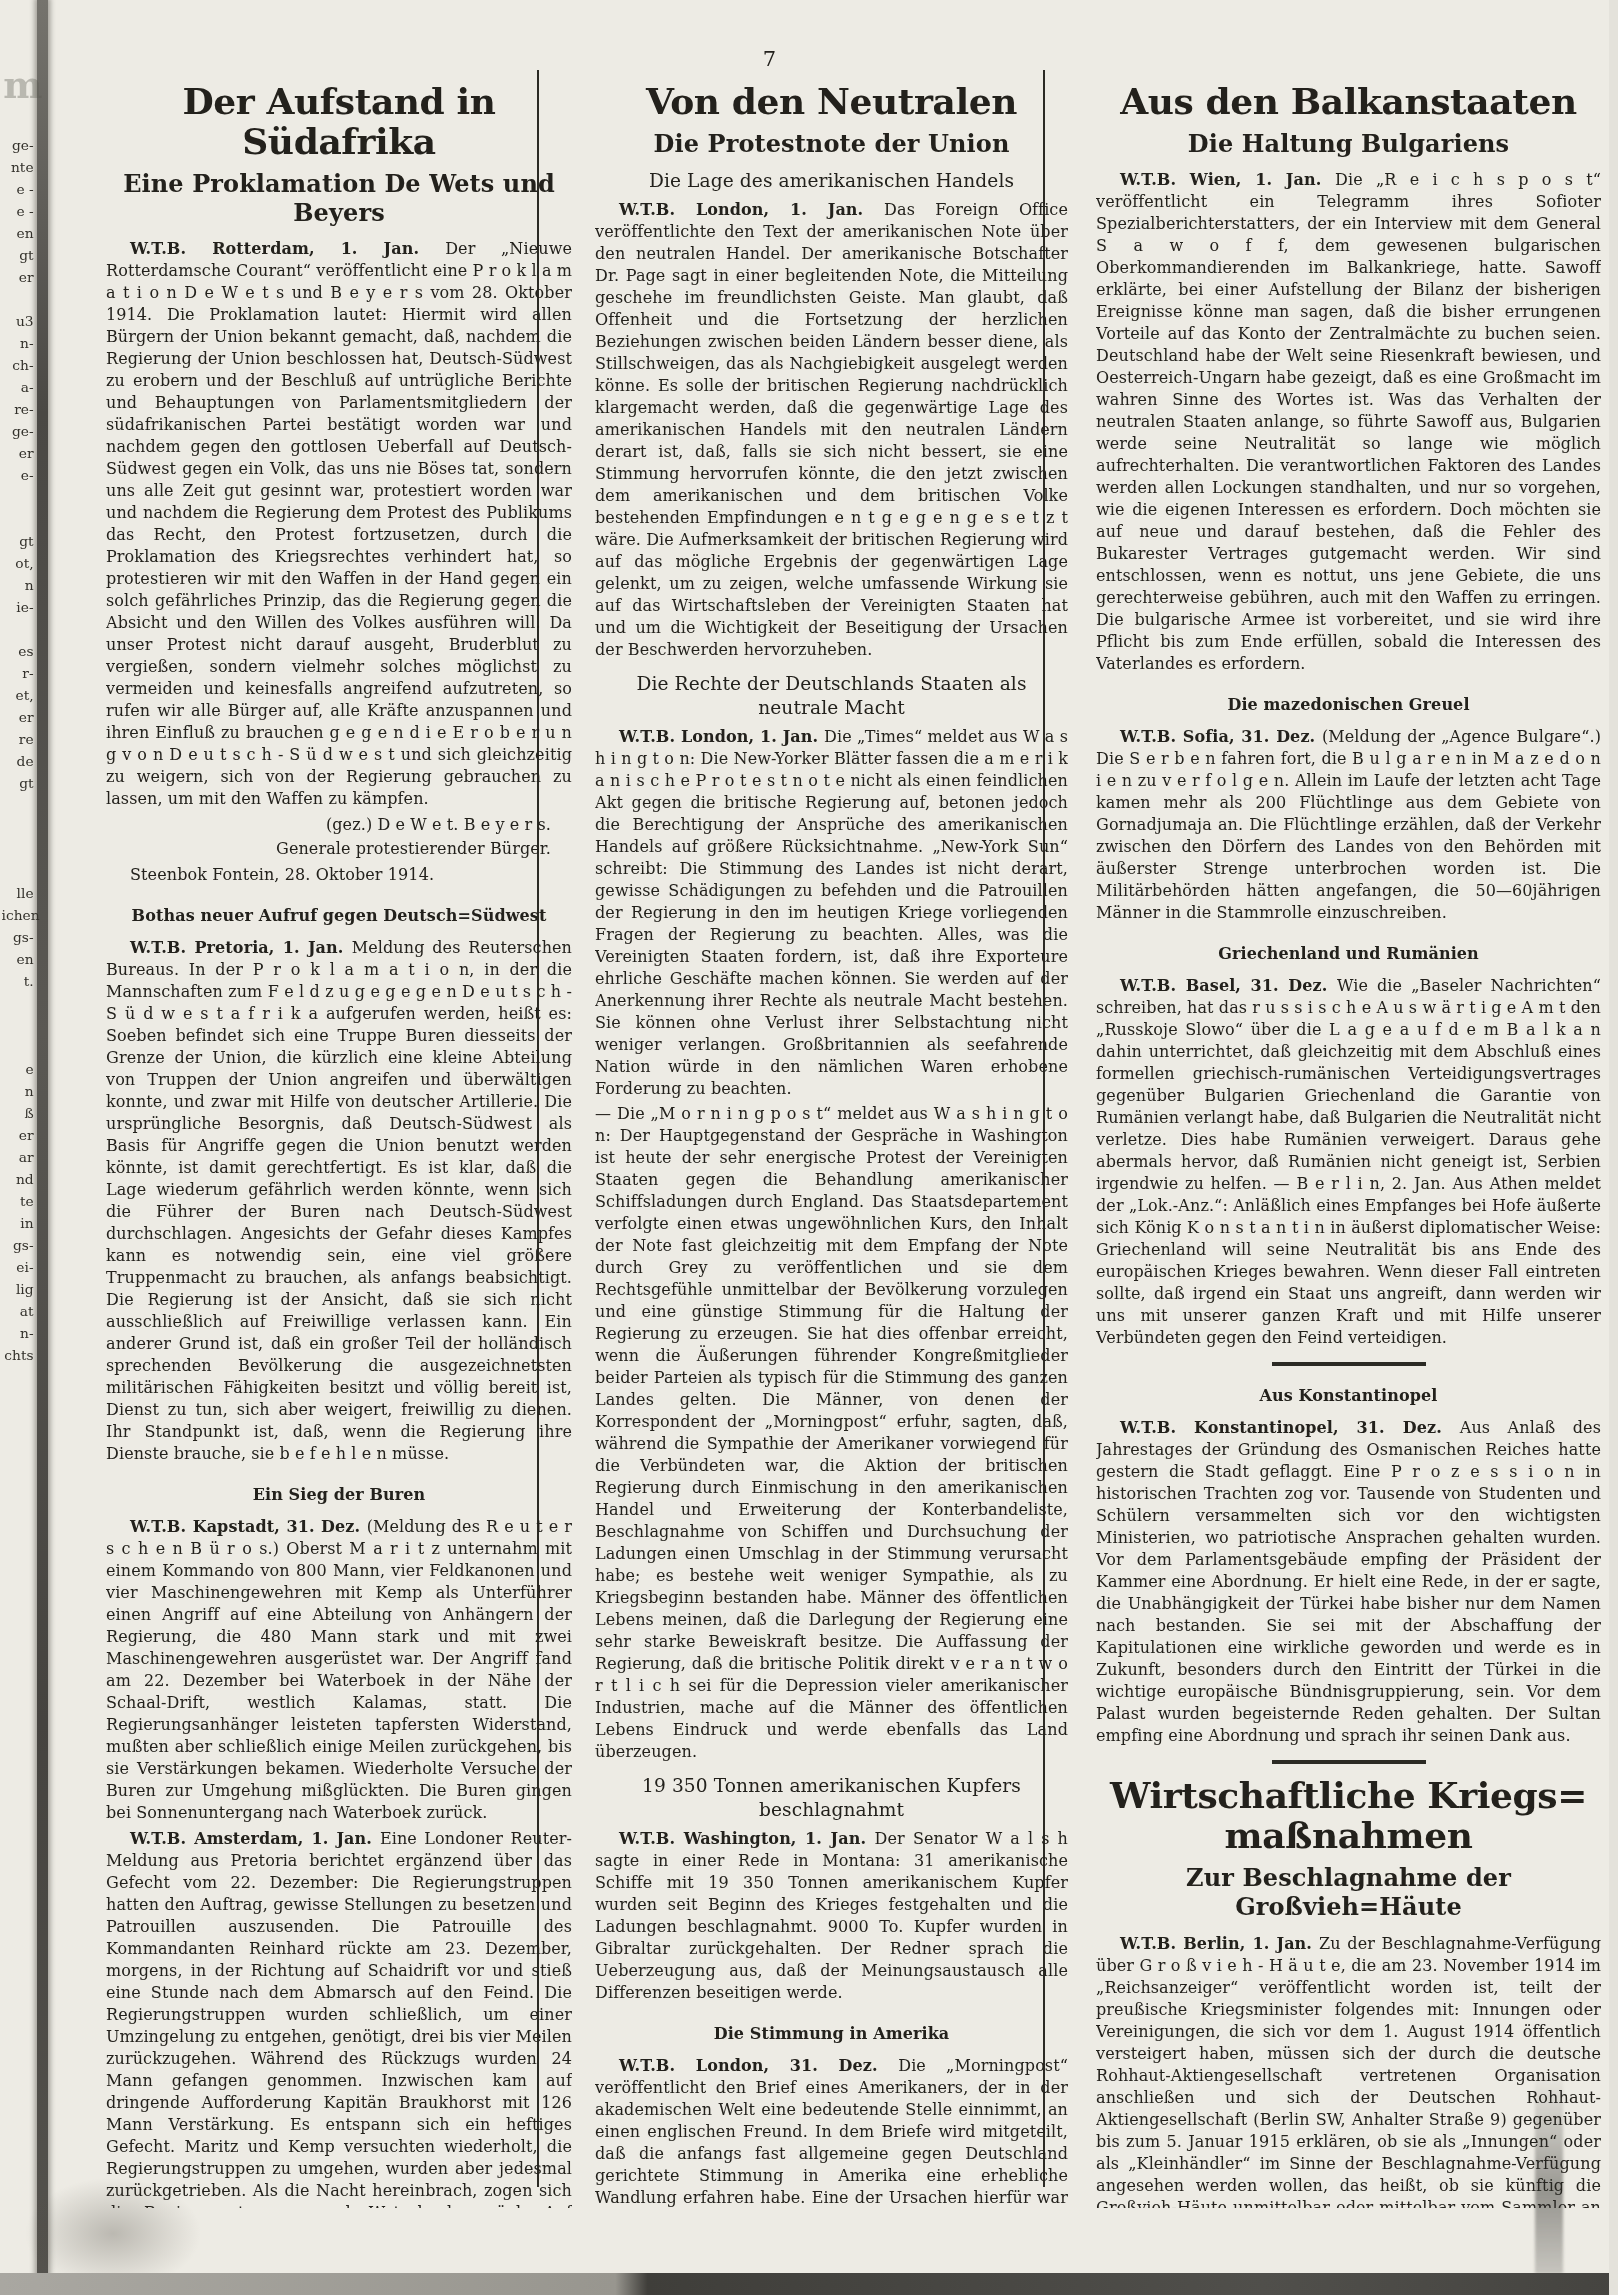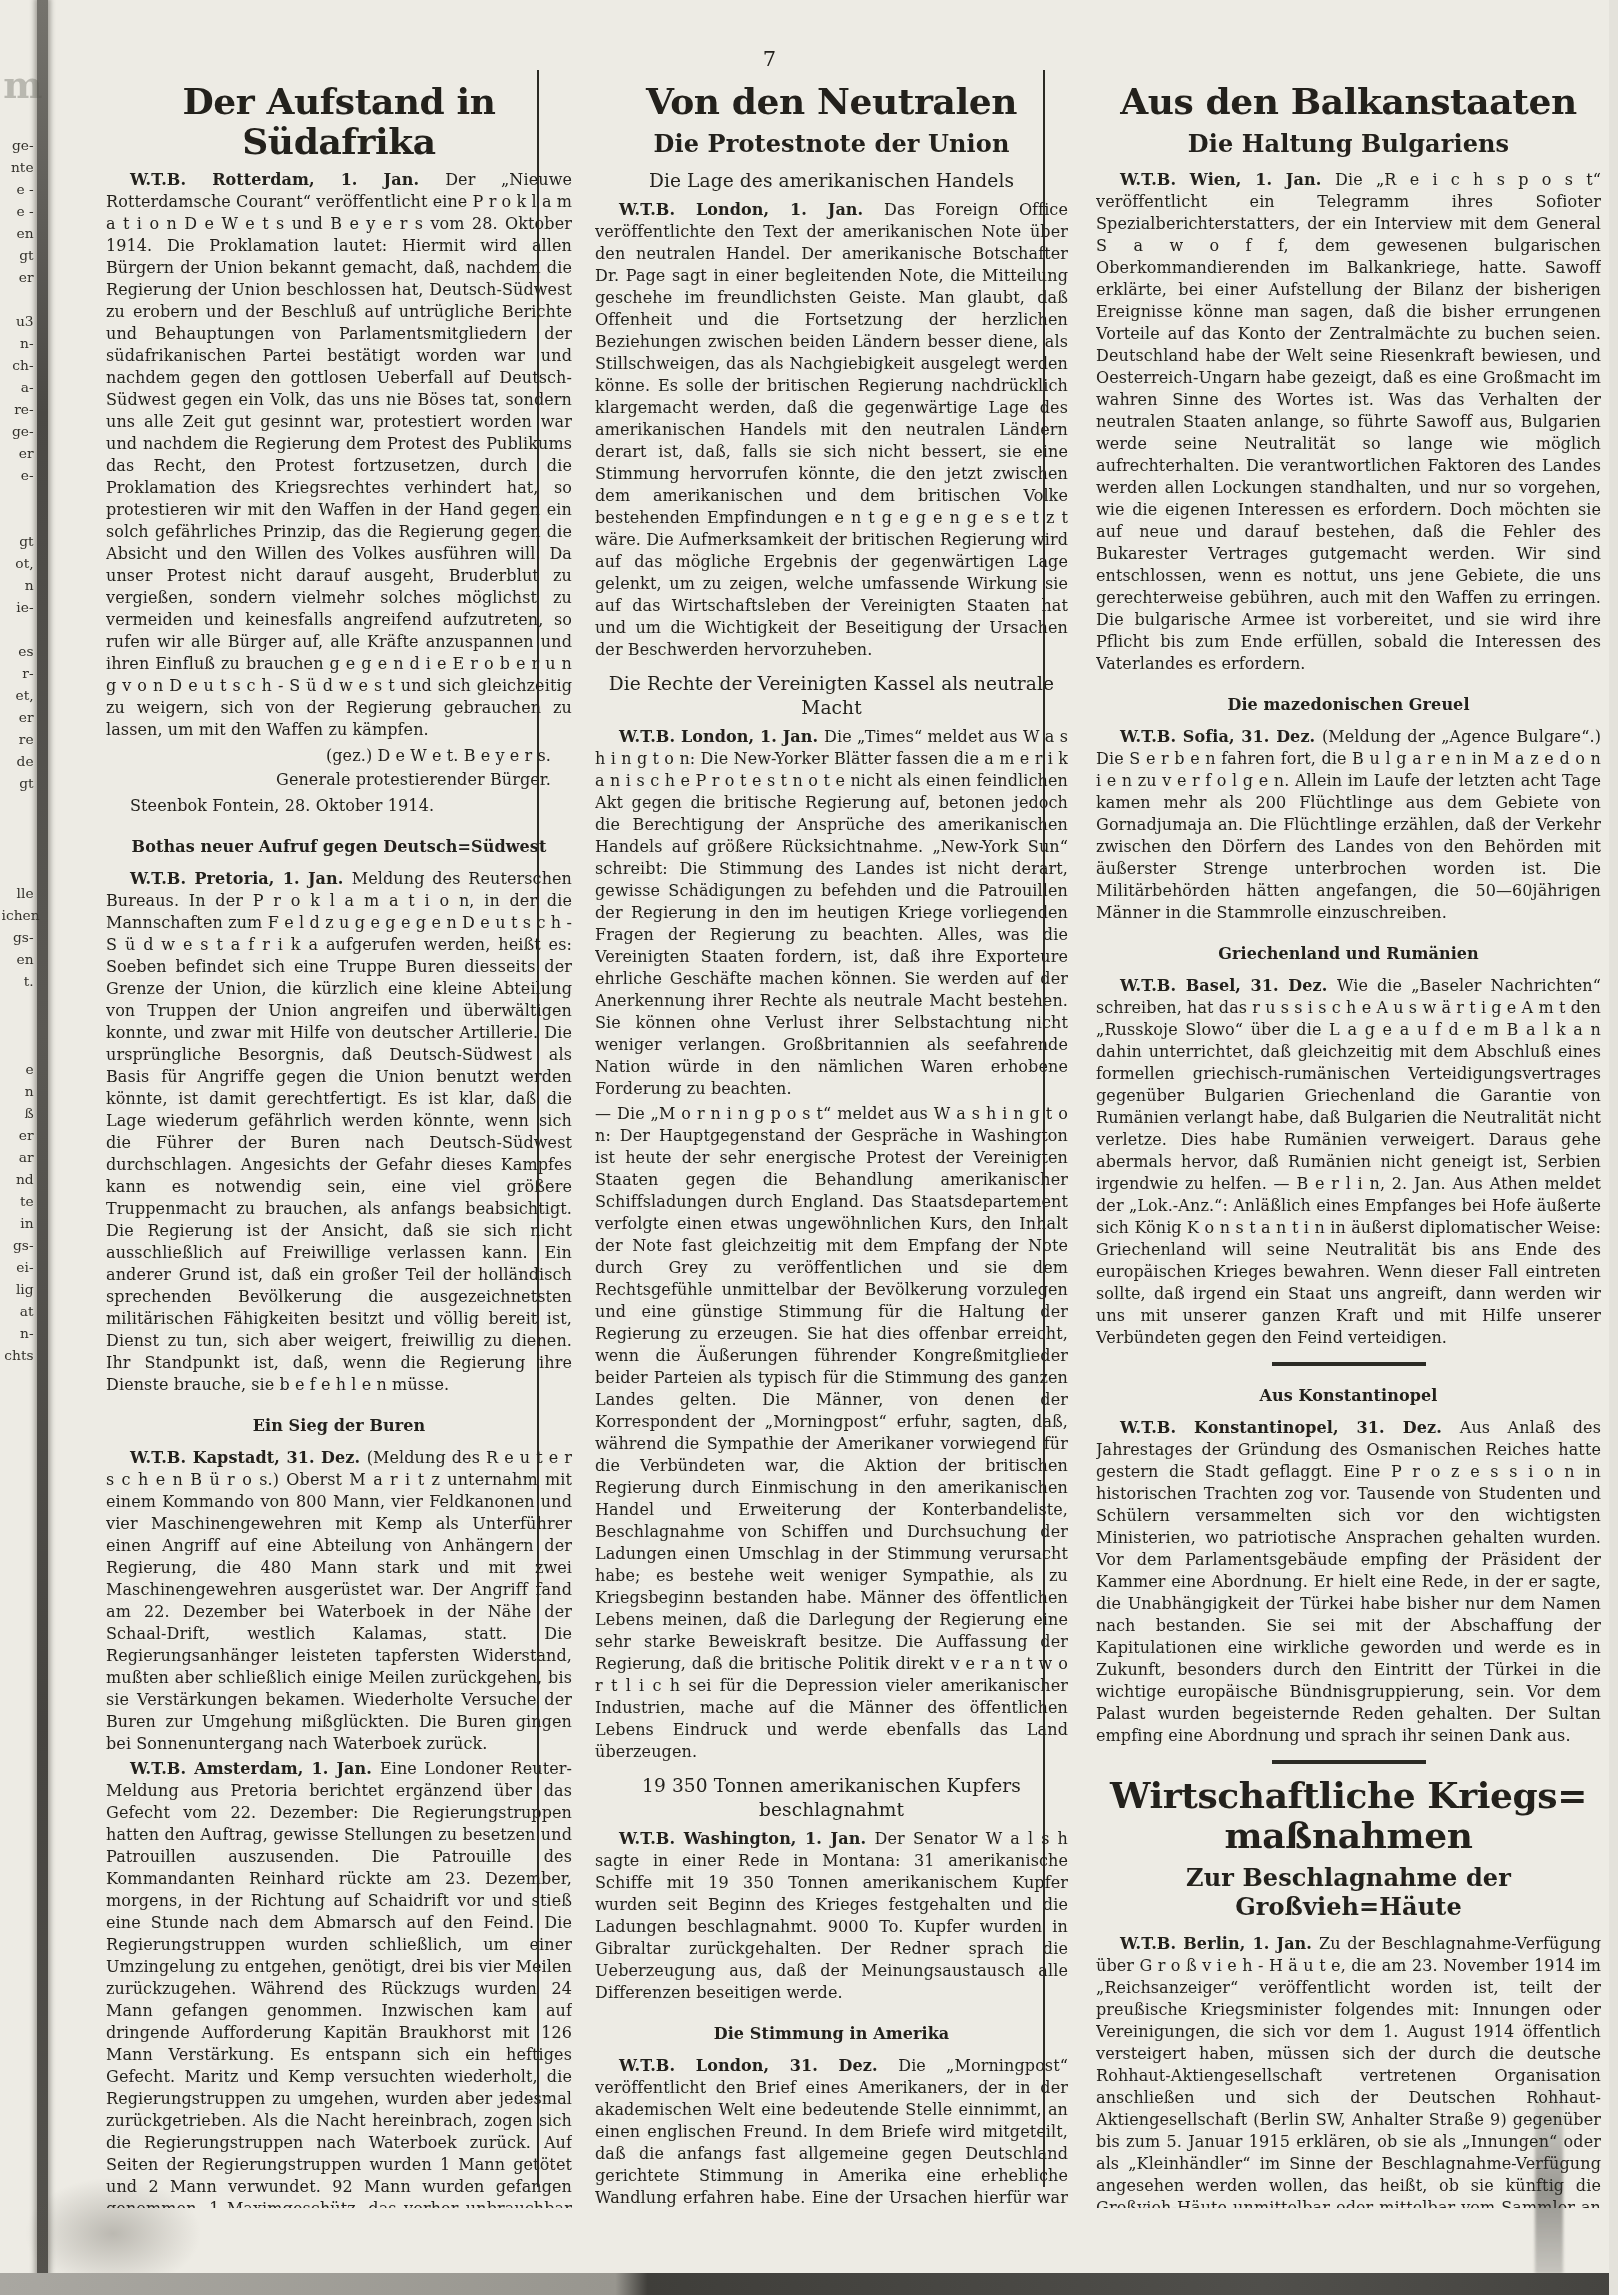--- a/index.html
+++ b/index.html
@@ -116,38 +116,39 @@
     <div>at</div>
     <div>n-</div>
     <div>chts</div>
   </div>
 <div class="pageno">7</div>
 <div class="vrule r1"></div>
 <div class="vrule r2"></div>
 
 <div class="col c1">
     <div class="headline">Der Aufstand in Südafrika</div>
+    <div class="subhead">Eine Proklamation De Wets und Beyers</div>
     <p class="para"><span class="lead">W.T.B. Rotterdam, 1. Jan. </span>Der „Nieuwe Rotterdamsche Courant“ veröffentlicht eine P r o k l a m a t i o n  D e  W e t s und  B e y e r s  vom 28. Oktober 1914. Die Proklamation lautet: Hiermit wird allen Bürgern der Union bekannt gemacht, daß, nachdem die Regierung der Union beschlossen hat, Deutsch-Südwest zu erobern und der Beschluß auf untrügliche Berichte und Behauptungen von Parlamentsmitgliedern der südafrikanischen Partei bestätigt worden war und nachdem gegen den gottlosen Ueberfall auf Deutsch-Südwest gegen ein Volk, das uns nie Böses tat, sondern uns alle Zeit gut gesinnt war, protestiert worden war und nachdem die Regierung dem Protest des Publikums das Recht, den Protest fortzusetzen, durch die Proklamation des Kriegsrechtes verhindert hat, so protestieren wir mit den Waffen in der Hand gegen ein solch gefährliches Prinzip, das die Regierung gegen die Absicht und den Willen des Volkes ausführen will. Da unser Protest nicht darauf ausgeht, Bruderblut zu vergießen, sondern vielmehr solches möglichst zu vermeiden und keinesfalls angreifend aufzutreten, so rufen wir alle Bürger auf, alle Kräfte anzuspannen und ihren Einfluß zu brauchen g e g e n  d i e  E r o b e r u n g  v o n  D e u t s c h - S ü d w e s t und sich gleichzeitig zu weigern, sich von der Regierung gebrauchen zu lassen, um mit den Waffen zu kämpfen.</p>
     <div class="sig">
       <div>(gez.) D e  W e t.   B e y e r s.</div>
       <div>Generale protestierender Bürger.</div>
     </div>
     <div class="dateline">Steenbok Fontein, 28. Oktober 1914.</div>
     <div class="sectionhead">Bothas neuer Aufruf gegen Deutsch=Südwest</div>
     <p class="para"><span class="lead">W.T.B. Pretoria, 1. Jan. </span>Meldung des Reuterschen Bureaus. In der P r o k l a m a t i o n, in der die Mannschaften zum F e l d z u g e  g e g e n  D e u t s c h - S ü d w e s t a f r i k a aufgerufen werden, heißt es: Soeben befindet sich eine Truppe Buren diesseits der Grenze der Union, die kürzlich eine kleine Abteilung von Truppen der Union angreifen und überwältigen konnte, und zwar mit Hilfe von deutscher Artillerie. Die ursprüngliche Besorgnis, daß Deutsch-Südwest als Basis für Angriffe gegen die Union benutzt werden könnte, ist damit gerechtfertigt. Es ist klar, daß die Lage wiederum gefährlich werden könnte, wenn sich die Führer der Buren nach Deutsch-Südwest durchschlagen. Angesichts der Gefahr dieses Kampfes kann es notwendig sein, eine viel größere Truppenmacht zu brauchen, als anfangs beabsichtigt. Die Regierung ist der Ansicht, daß sie sich nicht ausschließlich auf Freiwillige verlassen kann. Ein anderer Grund ist, daß ein großer Teil der holländisch sprechenden Bevölkerung die ausgezeichnetsten militärischen Fähigkeiten besitzt und völlig bereit ist, Dienst zu tun, sich aber weigert, freiwillig zu dienen. Ihr Standpunkt ist, daß, wenn die Regierung ihre Dienste brauche, sie b e f e h l e n  müsse.</p>
     <div class="sectionhead">Ein Sieg der Buren</div>
     <p class="para"><span class="lead">W.T.B. Kapstadt, 31. Dez. </span>(Meldung des R e u t e r s c h e n B ü r o s.) Oberst M a r i t z unternahm mit einem Kommando von 800 Mann, vier Feldkanonen und vier Maschinengewehren mit Kemp als Unterführer einen Angriff auf eine Abteilung von Anhängern der Regierung, die 480 Mann stark und mit zwei Maschinengewehren ausgerüstet war. Der Angriff fand am 22. Dezember bei Waterboek in der Nähe der Schaal-Drift, westlich Kalamas, statt. Die Regierungsanhänger leisteten tapfersten Widerstand, mußten aber schließlich einige Meilen zurückgehen, bis sie Verstärkungen bekamen. Wiederholte Versuche der Buren zur Umgehung mißglückten. Die Buren gingen bei Sonnenuntergang nach Waterboek zurück.</p>
     <p class="para"><span class="lead">W.T.B. Amsterdam, 1. Jan. </span>Eine Londoner Reuter-Meldung aus Pretoria berichtet ergänzend über das Gefecht vom 22. Dezember: Die Regierungstruppen hatten den Auftrag, gewisse Stellungen zu besetzen und Patrouillen auszusenden. Die Patrouille des Kommandanten Reinhard rückte am 23. Dezember, morgens, in der Richtung auf Schaidrift vor und stieß eine Stunde nach dem Abmarsch auf den Feind. Die Regierungstruppen wurden schließlich, um einer Umzingelung zu entgehen, genötigt, drei bis vier Meilen zurückzugehen. Während des Rückzugs wurden 24 Mann gefangen genommen. Inzwischen kam auf dringende Aufforderung Kapitän Braukhorst mit 126 Mann Verstärkung. Es entspann sich ein heftiges Gefecht. Maritz und Kemp versuchten wiederholt, die Regierungstruppen zu umgehen, wurden aber jedesmal zurückgetrieben. Als die Nacht hereinbrach, zogen sich die Regierungstruppen nach Waterboek zurück. Auf Seiten der Regierungstruppen wurden 1 Mann getötet und 2 Mann verwundet. 92 Mann wurden gefangen genommen, 1 Maximgeschütz, das vorher unbrauchbar gemacht worden war, 80 000 Patronen, eine Ambulanz und drei leere Wagen wurden erbeutet.</p>
   </div>
 <div class="col c2">
     <div class="headline">Von den Neutralen</div>
     <div class="subhead">Die Protestnote der Union</div>
     <div class="kicker">Die Lage des amerikanischen Handels</div>
     <p class="para"><span class="lead">W.T.B. London, 1. Jan. </span>Das Foreign Office veröffentlichte den Text der amerikanischen Note über den neutralen Handel. Der amerikanische Botschafter Dr. Page sagt in einer begleitenden Note, die Mitteilung geschehe im freundlichsten Geiste. Man glaubt, daß Offenheit und die Fortsetzung der herzlichen Beziehungen zwischen beiden Ländern besser diene, als Stillschweigen, das als Nachgiebigkeit ausgelegt werden könne. Es solle der britischen Regierung nachdrücklich klargemacht werden, daß die gegenwärtige Lage des amerikanischen Handels mit den neutralen Ländern derart ist, daß, falls sie sich nicht bessert, sie eine Stimmung hervorrufen könnte, die den jetzt zwischen dem amerikanischen und dem britischen Volke bestehenden Empfindungen e n t g e g e n g e s e t z t  wäre. Die Aufmerksamkeit der britischen Regierung wird auf das mögliche Ergebnis der gegenwärtigen Lage gelenkt, um zu zeigen, welche umfassende Wirkung sie auf das Wirtschaftsleben der Vereinigten Staaten hat und um die Wichtigkeit der Beseitigung der Ursachen der Beschwerden hervorzuheben.</p>
-    <div class="kicker">Die Rechte der Vereinigten Kassel als neutrale Macht</div>
+    <div class="kicker">Die Rechte der Deutschlands Staaten als neutrale Macht</div>
     <p class="para"><span class="lead">W.T.B. London, 1. Jan. </span>Die „Times“ meldet aus W a s h i n g t o n: Die New-Yorker Blätter fassen die a m e r i k a n i s c h e  P r o t e s t n o t e  nicht als einen feindlichen Akt gegen die britische Regierung auf, betonen jedoch die Berechtigung der Ansprüche des amerikanischen Handels auf größere Rücksichtnahme. „New-York Sun“ schreibt: Die Stimmung des Landes ist nicht derart, gewisse Schädigungen zu befehden und die Patrouillen der Regierung in den im heutigen Kriege vorliegenden Fragen der Regierung zu beachten. Alles, was die Vereinigten Staaten fordern, ist, daß ihre Exporteure ehrliche Geschäfte machen können. Sie werden auf der Anerkennung ihrer Rechte als neutrale Macht bestehen. Sie können ohne Verlust ihrer Selbstachtung nicht weniger verlangen. Großbritannien als seefahrende Nation würde in den nämlichen Waren erhobene Forderung zu beachten.</p>
     <p class="para noindent">— Die „M o r n i n g p o s t“ meldet aus W a s h i n g t o n: Der Hauptgegenstand der Gespräche in Washington ist heute der sehr energische Protest der Vereinigten Staaten gegen die Behandlung amerikanischer Schiffsladungen durch England. Das Staatsdepartement verfolgte einen etwas ungewöhnlichen Kurs, den Inhalt der Note fast gleichzeitig mit dem Empfang der Note durch Grey zu veröffentlichen und sie dem Rechtsgefühle unmittelbar der Bevölkerung vorzulegen und eine günstige Stimmung für die Haltung der Regierung zu erzeugen. Sie hat dies offenbar erreicht, wenn die Äußerungen führender Kongreßmitglieder beider Parteien als typisch für die Stimmung des ganzen Landes gelten. Die Männer, von denen der Korrespondent der „Morningpost“ erfuhr, sagten, daß, während die Sympathie der Amerikaner vorwiegend für die Verbündeten war, die Aktion der britischen Regierung durch Einmischung in den amerikanischen Handel und Erweiterung der Konterbandeliste, Beschlagnahme von Schiffen und Durchsuchung der Ladungen einen Umschlag in der Stimmung verursacht habe; es bestehe weit weniger Sympathie, als zu Kriegsbeginn bestanden habe. Männer des öffentlichen Lebens meinen, daß die Darlegung der Regierung eine sehr starke Beweiskraft besitze. Die Auffassung der Regierung, daß die britische Politik direkt v e r a n t w o r t l i c h  sei für die Depression vieler amerikanischer Industrien, mache auf die Männer des öffentlichen Lebens Eindruck und werde ebenfalls das Land überzeugen.</p>
     <div class="kicker">19 350 Tonnen amerikanischen Kupfers beschlagnahmt</div>
     <p class="para"><span class="lead">W.T.B. Washington, 1. Jan. </span>Der Senator W a l s h sagte in einer Rede in Montana: 31 amerikanische Schiffe mit 19 350 Tonnen amerikanischem Kupfer wurden seit Beginn des Krieges festgehalten und die Ladungen beschlagnahmt. 9000 To. Kupfer wurden in Gibraltar zurückgehalten. Der Redner sprach die Ueberzeugung aus, daß der Meinungsaustausch alle Differenzen beseitigen werde.</p>
     <div class="sectionhead">Die Stimmung in Amerika</div>
     <p class="para"><span class="lead">W.T.B. London, 31. Dez. </span>Die „Morningpost“ veröffentlicht den Brief eines Amerikaners, der in der akademischen Welt eine bedeutende Stelle einnimmt, an einen englischen Freund. In dem Briefe wird mitgeteilt, daß die anfangs fast allgemeine gegen Deutschland gerichtete Stimmung in Amerika eine erhebliche Wandlung erfahren habe. Eine der Ursachen hierfür war der mannhafte Widerstand, den die deutschen Heere den Verbündeten und Russen geleistet haben und der mit dem glänzendsten Beweise ausgezeichneter militärischer Organisation und Zähigkeit ernstliche Bewunderung für die deutsche Tapferkeit erweckt hat. Ein anderer Grund für den Stimmungsumschlag ist die wachsende Empfindung, die er trotz Rußlands, wenn damit eine Erwerbung berücksichtigter Teile deutschen Lebens meint, und über den Schaden, den der europäische Fortschritt leiden würde. In dem Briefe wird ferner betont, daß die öffentliche Meinung in Amerika bezüglich der Sympathien mit den Kriegführenden in den einzelnen Teilen des Landes zurzeit noch weit auseinandergehe. An der Küste ist die Stimmung noch unverkennbar für die Verbündeten, obwohl man jetzt viel weniger eine ungerechtfertigte Beurteilung Deutschlands hört, wie sie in den Städten wie Chicago, Milwaukee, Cincinnati und St. Louis anfänglich üblich war. Im mittleren Amerika ist dagegen die Sympathie für die Verbündeten viel weniger ausgeprägt. — Der Schreiber des Briefes erhofft, es dürfte den Vereinigten Staaten nicht klug erscheinen, öffentlich den Krieg in einem gegen Deutschland gerichteten Sinne zu erklären.</p>
   </div>
 <div class="col c3">
     <div class="headline">Aus den Balkanstaaten</div>
     <div class="subhead">Die Haltung Bulgariens</div>

